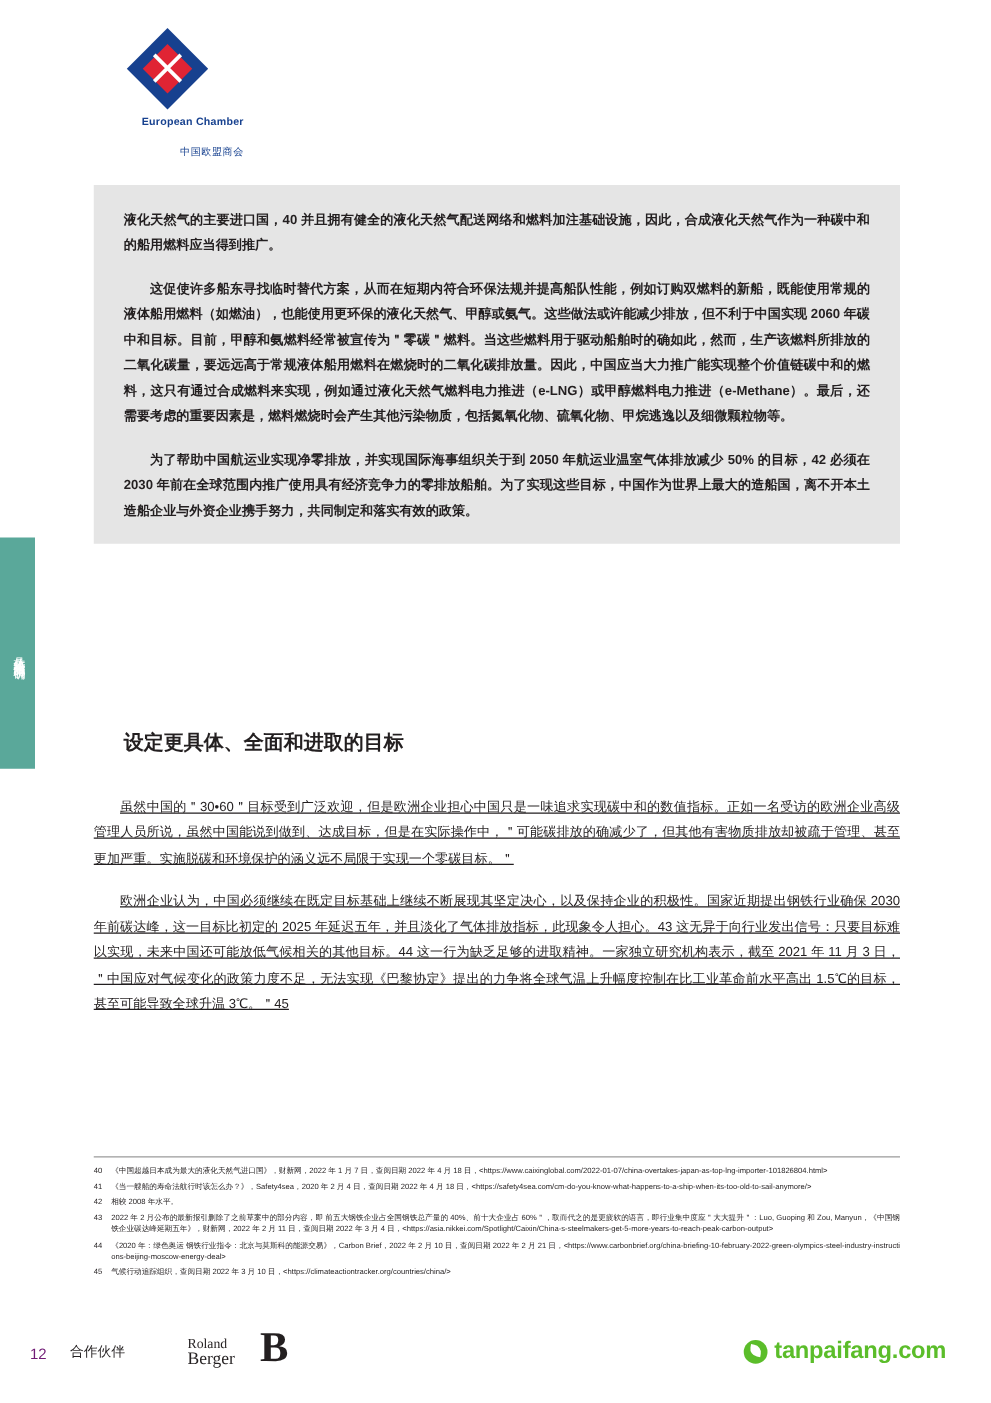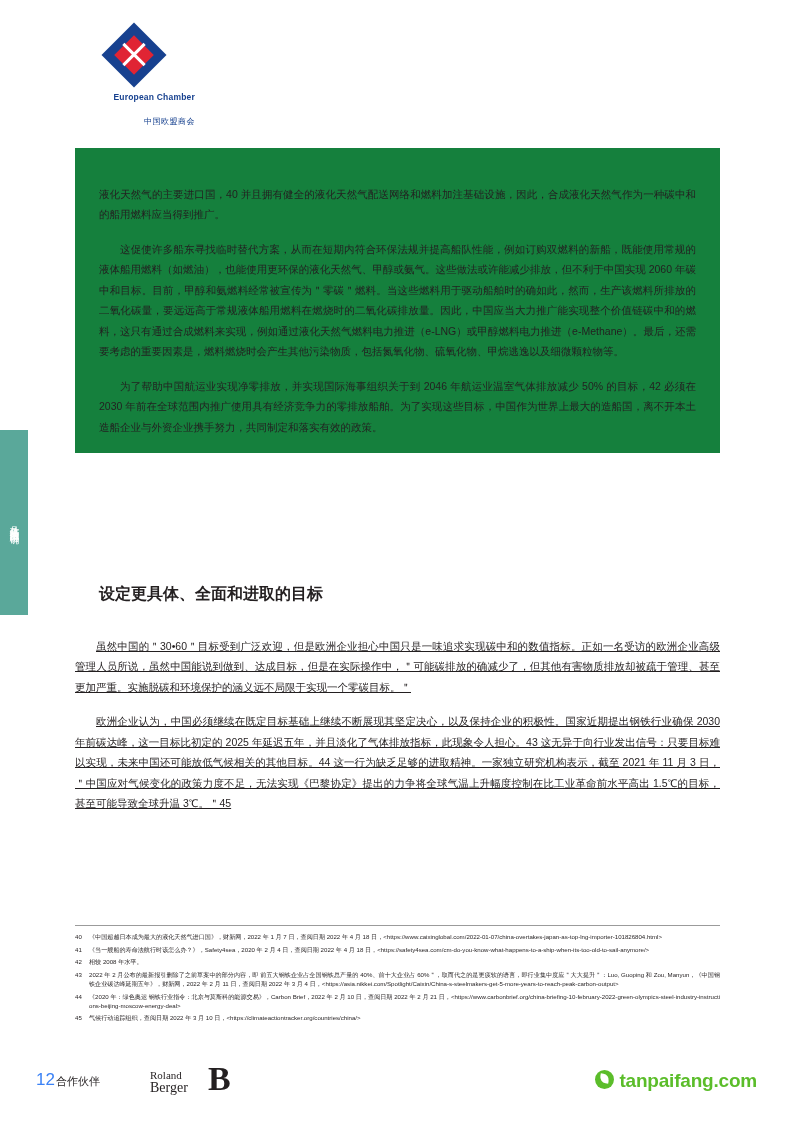--- a/index.html
+++ b/index.html
@@ -101,23 +101,24 @@
     letter-spacing: 1px;
     white-space: nowrap;
   }
 
   
   .shaded-block {
     position: absolute;
     left: 75px;
     top: 148px;
     width: 645px;
-    background: #15803d;
-    padding: 36px 24px 16px 24px;
+    background: #e5e5e5;
+    padding: 18px 24px 16px 24px;
     box-sizing: border-box;
+    font-weight: bold;
   }
   .shaded-block p {
     margin: 0 0 14px 0;
     font-size: 10.5px;
     line-height: 1.95;
     text-align: justify;
     color: #231f20;
   }
   .shaded-block p:last-child { margin-bottom: 0; }
   .indent { text-indent: 2em; }
@@ -175,24 +176,24 @@
   }
   .fn-text {
     flex: 1;
     text-align: justify;
     word-break: break-all;
   }
 
   
   .footer-page {
     position: absolute;
-    left: 36px;
+    left: 24px;
     bottom: 32px;
-    font-size: 17px;
-    color: #3b82f6;
+    font-size: 12px;
+    color: #701a75;
   }
   .footer-partner {
     position: absolute;
     left: 56px;
     bottom: 33px;
     font-size: 11px;
     font-weight: normal;
     color: #231f20;
     margin-top: 12px;
   }
@@ -213,20 +214,21 @@
     font-size: 34px;
     font-weight: bold;
     color: #231f20;
     line-height: 1;
   }
   .tanpaifang {
     position: absolute;
     right: 36px;
     bottom: 30px;
     display: flex;
+    align-items: center;
   }
   .tp-leaf {
     width: 19px;
     height: 19px;
     border-radius: 50%;
     background: #5bbd2a;
     position: relative;
     margin-right: 5px;
   }
   .tp-leaf::after {
@@ -261,21 +263,21 @@
   <div class="logo-text-cn">中国欧盟商会</div>
 </div>
 
 <div class="side-tab">
   <span>具体政策措施有待明确</span>
 </div>
 
 <div class="shaded-block">
   <p>液化天然气的主要进口国，40 并且拥有健全的液化天然气配送网络和燃料加注基础设施，因此，合成液化天然气作为一种碳中和的船用燃料应当得到推广。</p>
   <p class="indent">这促使许多船东寻找临时替代方案，从而在短期内符合环保法规并提高船队性能，例如订购双燃料的新船，既能使用常规的液体船用燃料（如燃油），也能使用更环保的液化天然气、甲醇或氨气。这些做法或许能减少排放，但不利于中国实现 2060 年碳中和目标。目前，甲醇和氨燃料经常被宣传为＂零碳＂燃料。当这些燃料用于驱动船舶时的确如此，然而，生产该燃料所排放的二氧化碳量，要远远高于常规液体船用燃料在燃烧时的二氧化碳排放量。因此，中国应当大力推广能实现整个价值链碳中和的燃料，这只有通过合成燃料来实现，例如通过液化天然气燃料电力推进（e-LNG）或甲醇燃料电力推进（e-Methane）。最后，还需要考虑的重要因素是，燃料燃烧时会产生其他污染物质，包括氮氧化物、硫氧化物、甲烷逃逸以及细微颗粒物等。</p>
-  <p class="indent">为了帮助中国航运业实现净零排放，并实现国际海事组织关于到 2046 年航运业温室气体排放减少 50% 的目标，42 必须在 2030 年前在全球范围内推广使用具有经济竞争力的零排放船舶。为了实现这些目标，中国作为世界上最大的造船国，离不开本土造船企业与外资企业携手努力，共同制定和落实有效的政策。</p>
+  <p class="indent">为了帮助中国航运业实现净零排放，并实现国际海事组织关于到 2050 年航运业温室气体排放减少 50% 的目标，42 必须在 2030 年前在全球范围内推广使用具有经济竞争力的零排放船舶。为了实现这些目标，中国作为世界上最大的造船国，离不开本土造船企业与外资企业携手努力，共同制定和落实有效的政策。</p>
 </div>
 
 <div class="section-head">设定更具体、全面和进取的目标</div>
 
 <div class="body-block">
   <p>虽然中国的＂30•60＂目标受到广泛欢迎，但是欧洲企业担心中国只是一味追求实现碳中和的数值指标。正如一名受访的欧洲企业高级管理人员所说，虽然中国能说到做到、达成目标，但是在实际操作中，＂可能碳排放的确减少了，但其他有害物质排放却被疏于管理、甚至更加严重。实施脱碳和环境保护的涵义远不局限于实现一个零碳目标。＂</p>
   <p>欧洲企业认为，中国必须继续在既定目标基础上继续不断展现其坚定决心，以及保持企业的积极性。国家近期提出钢铁行业确保 2030 年前碳达峰，这一目标比初定的 2025 年延迟五年，并且淡化了气体排放指标，此现象令人担心。43 这无异于向行业发出信号：只要目标难以实现，未来中国还可能放低气候相关的其他目标。44 这一行为缺乏足够的进取精神。一家独立研究机构表示，截至 2021 年 11 月 3 日，＂中国应对气候变化的政策力度不足，无法实现《巴黎协定》提出的力争将全球气温上升幅度控制在比工业革命前水平高出 1.5℃的目标，甚至可能导致全球升温 3℃。＂45</p>
 </div>
 
 <div class="footnotes">

